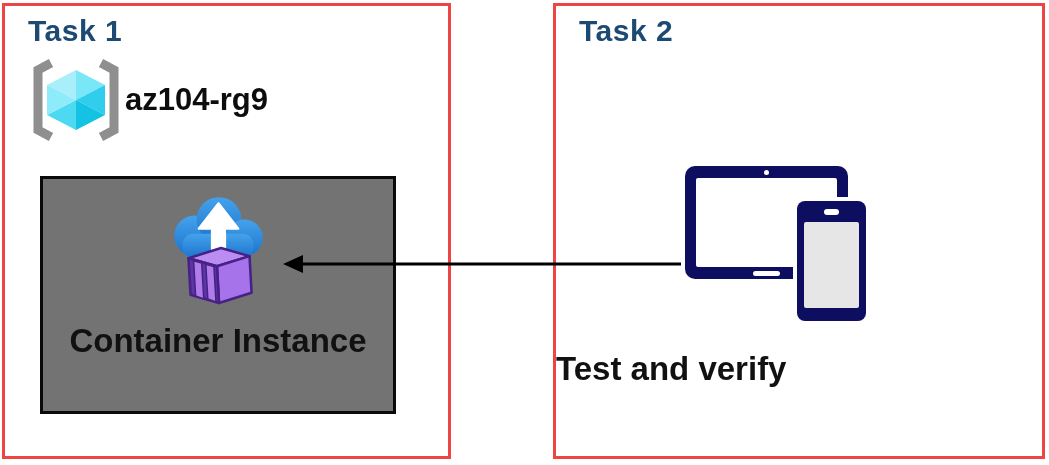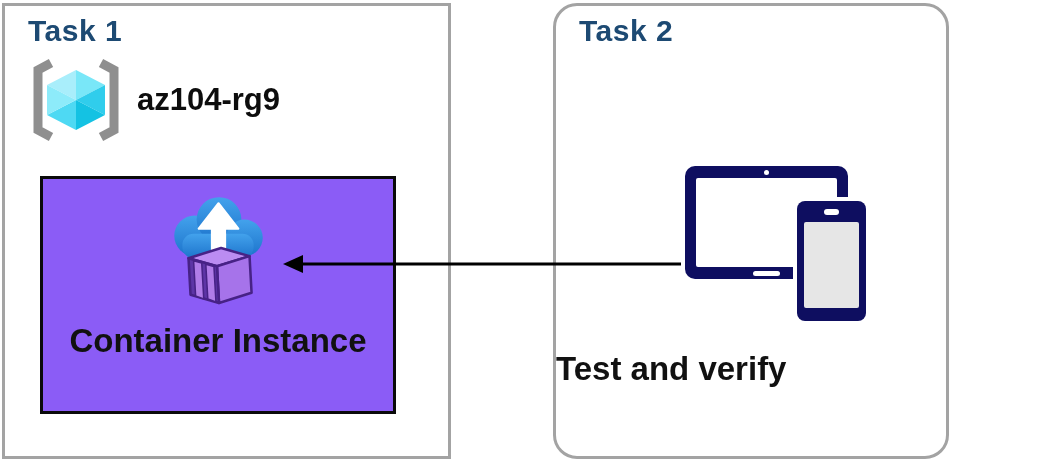--- a/index.html
+++ b/index.html
@@ -12,56 +12,55 @@
     height: 465px;
     background: #ffffff;
     overflow: hidden;
   }
 
   .task-box {
     position: absolute;
     top: 3px;
     height: 456px;
     background: #ffffff;
-    border: 3px solid #a3a3a3;
+    border: 3px solid #ef4444;
   }
   .task1 { left: 2px;   width: 449px; }
-  .task2 { left: 553px; width: 396px; border-radius: 24px; }
+  .task2 { left: 553px; width: 492px; }
 
   .box-title {
     position: absolute;
     left: 23px;
     top: 8px;
     font-size: 30px;
     font-weight: bold;
     color: #1d4a73;
     letter-spacing: 0.5px;
   }
 
   .rg-row {
     position: absolute;
     left: 22px;
     top: 52px;
     display: flex;
     align-items: center;
-    gap: 12px;
   }
   .rg-name {
     font-size: 31px;
     font-weight: bold;
     color: #0d0d0d;
   }
 
   .inner-box {
     position: absolute;
     left: 35px;
     top: 170px;
     width: 356px;
     height: 238px;
-    background: #8b5cf6;
+    background: #737373;
     border: 3px solid #0a0a0a;
   }
   .aci-icon {
     position: absolute;
     left: 50%;
     top: 10px;
     transform: translateX(-50%);
   }
   .inner-box-label {
     position: absolute;

